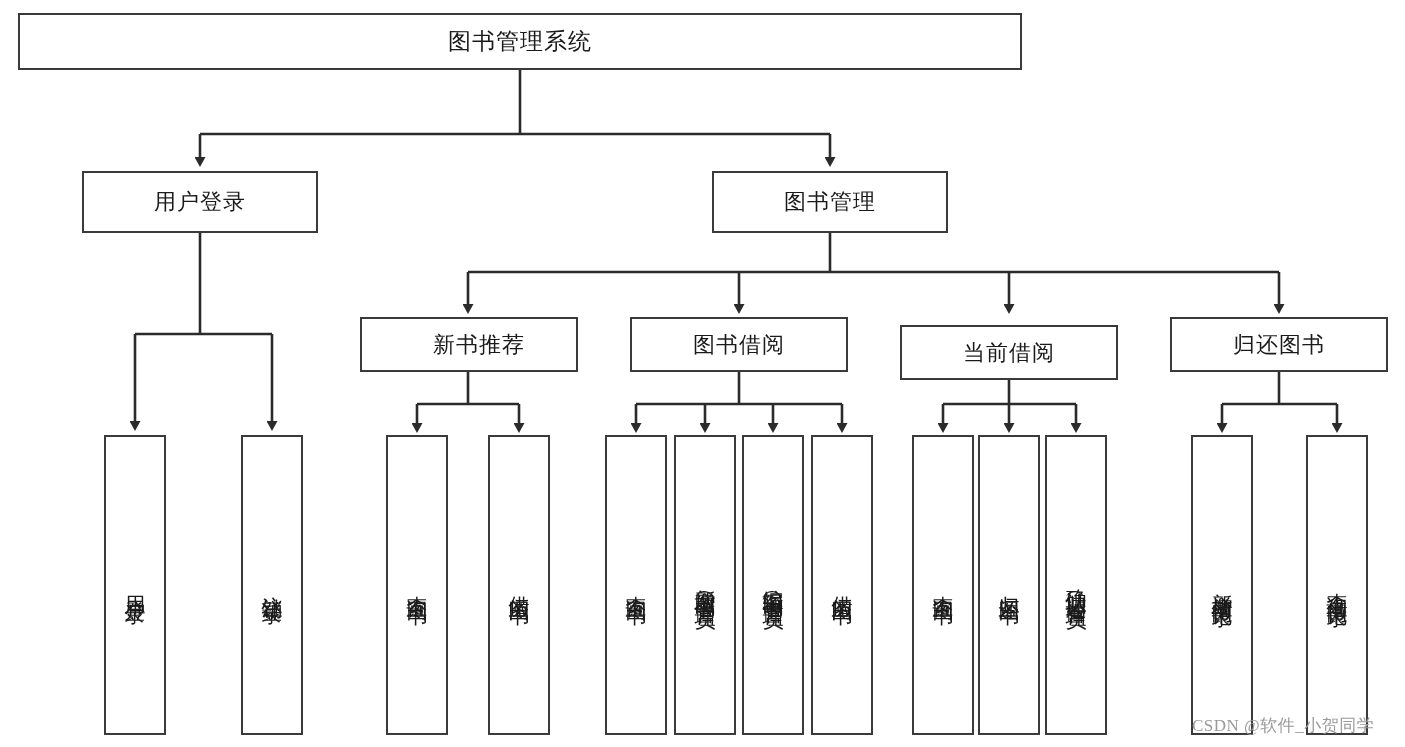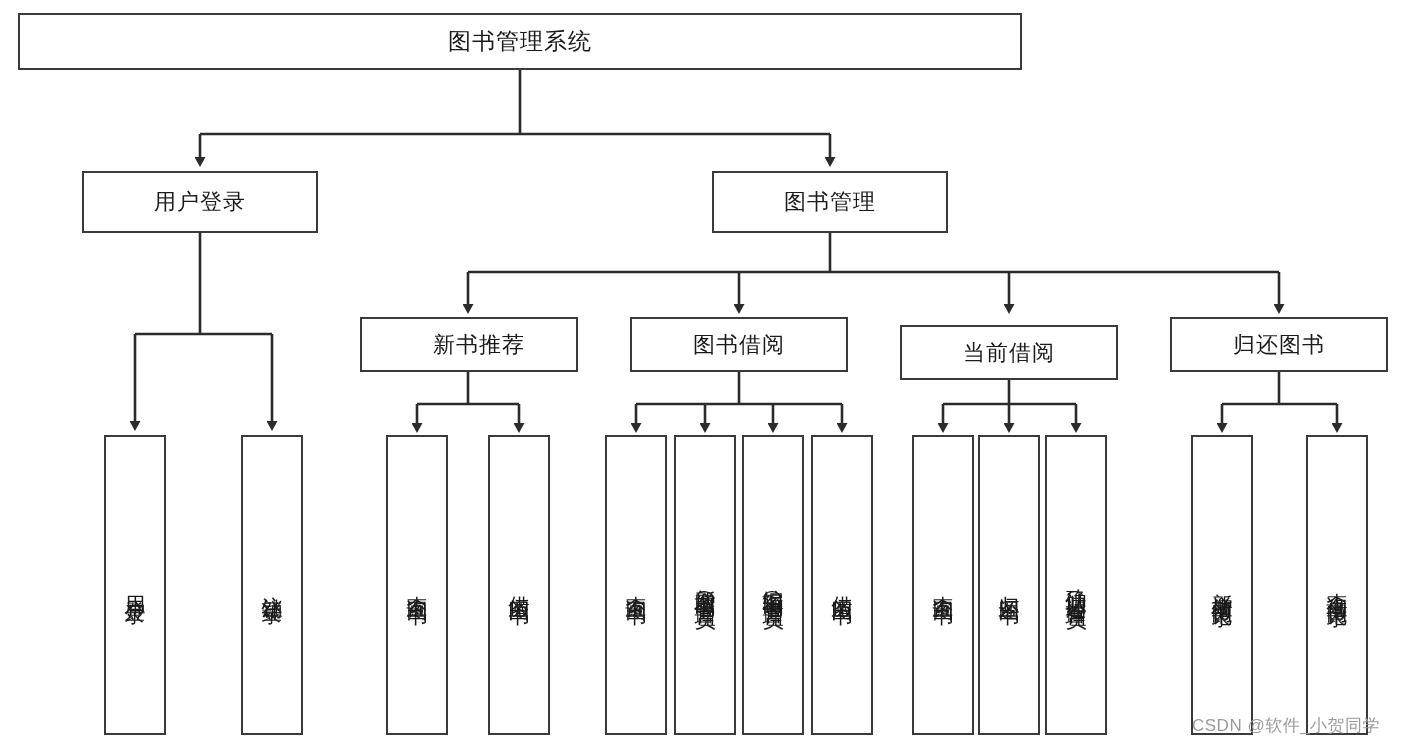--- a/index.html
+++ b/index.html
@@ -53,21 +53,21 @@
   }
   .title-node {
     font-size: 23px;
   }
   .watermark {
     position: absolute;
     font-size: 17px;
     color: #9a9a9a;
     letter-spacing: 0.5px;
     white-space: nowrap;
-    font-family: Liberation Sans, sans-serif;
+    font-family: Liberation Serif, serif;
   }
 </style>
 </head>
 <body>
 
 <div id="diagram-root">
 
   <svg class="wires" viewBox="0 0 1405 747" xmlns="http://www.w3.org/2000/svg">
     <defs>
       <marker id="arrow" markerWidth="10" markerHeight="11" refX="1" refY="5.5" orient="auto" markerUnits="userSpaceOnUse">

